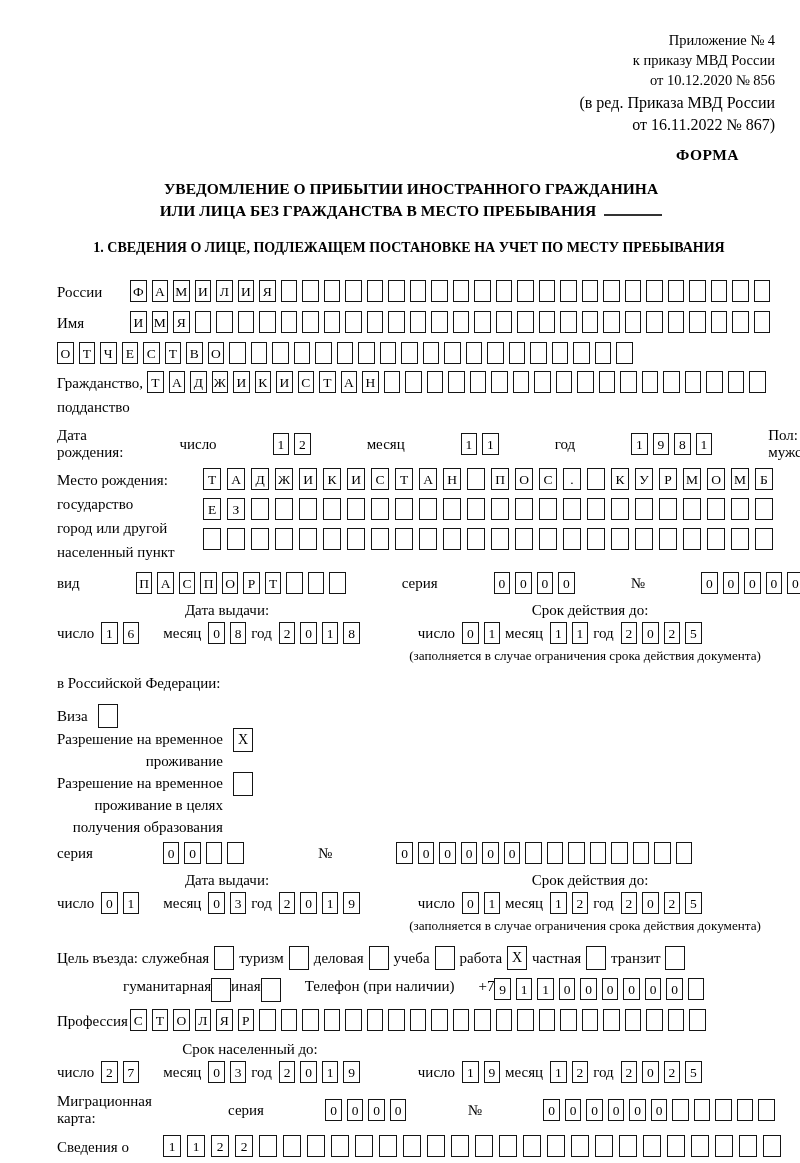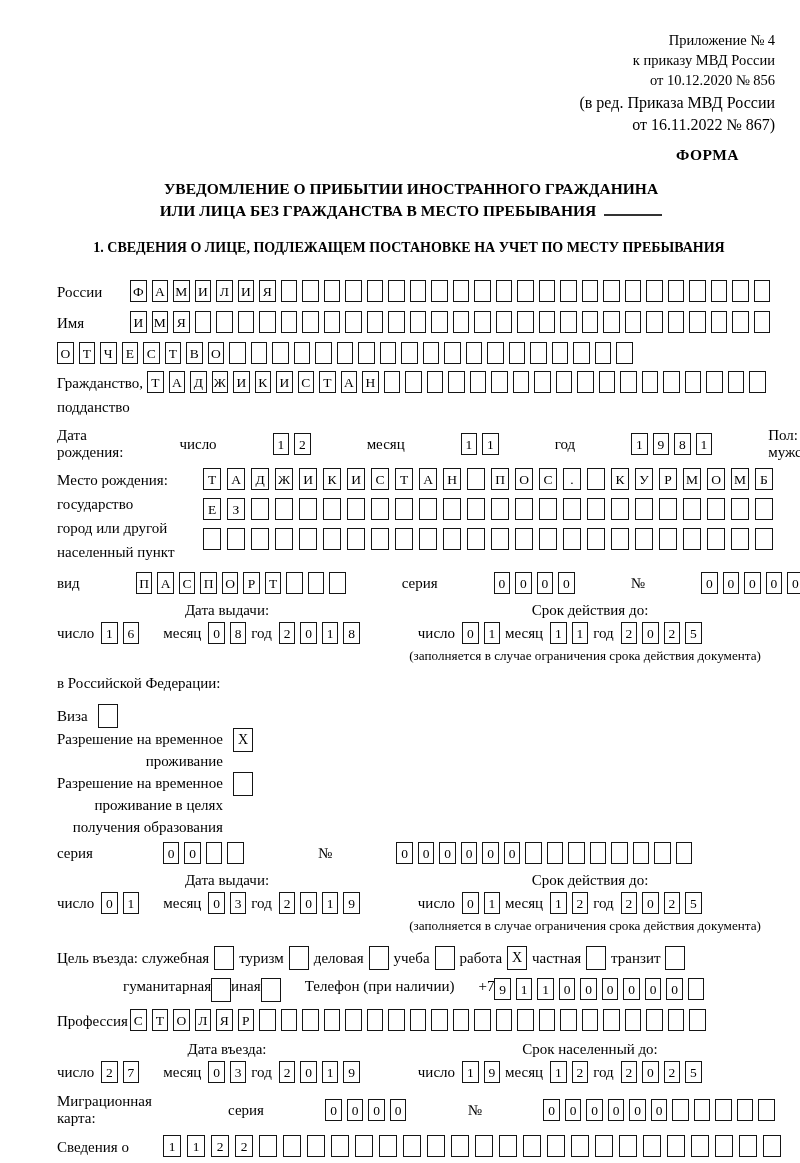--- a/index.html
+++ b/index.html
@@ -609,21 +609,20 @@
         <span class="cell"></span>
         <span class="cell"></span>
         <span class="cell"></span>
         <span class="cell"></span>
         <span class="cell"></span>
       </div>
   </div>
 
   <div class="dates-block">
     <div class="dates-heads">
-      <div class="dh-left">Дата въезда:</div>
       <div class="dh-right">Срок населенный до:</div>
     </div>
     <div class="dates-vals">
       <div class="dgroup">
         <span class="dlbl">число</span>
         <span class="cells">
             <span class="cell">2</span>
             <span class="cell">7</span>
           </span>
         <span class="gap14"></span>

